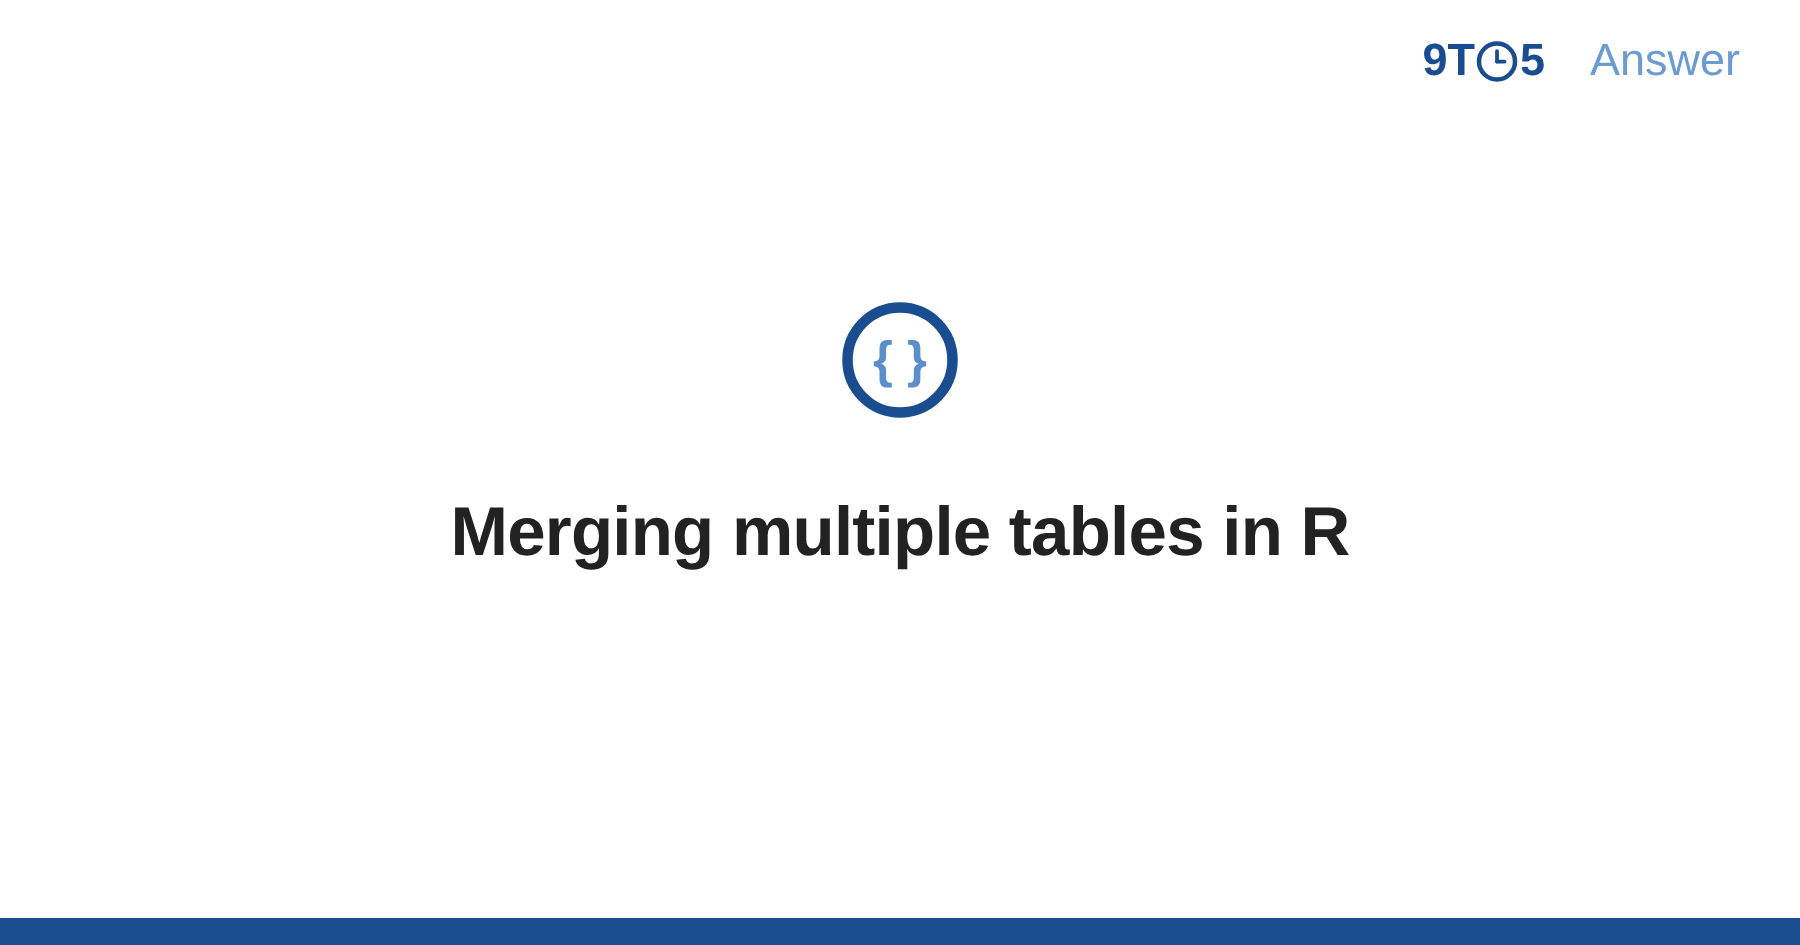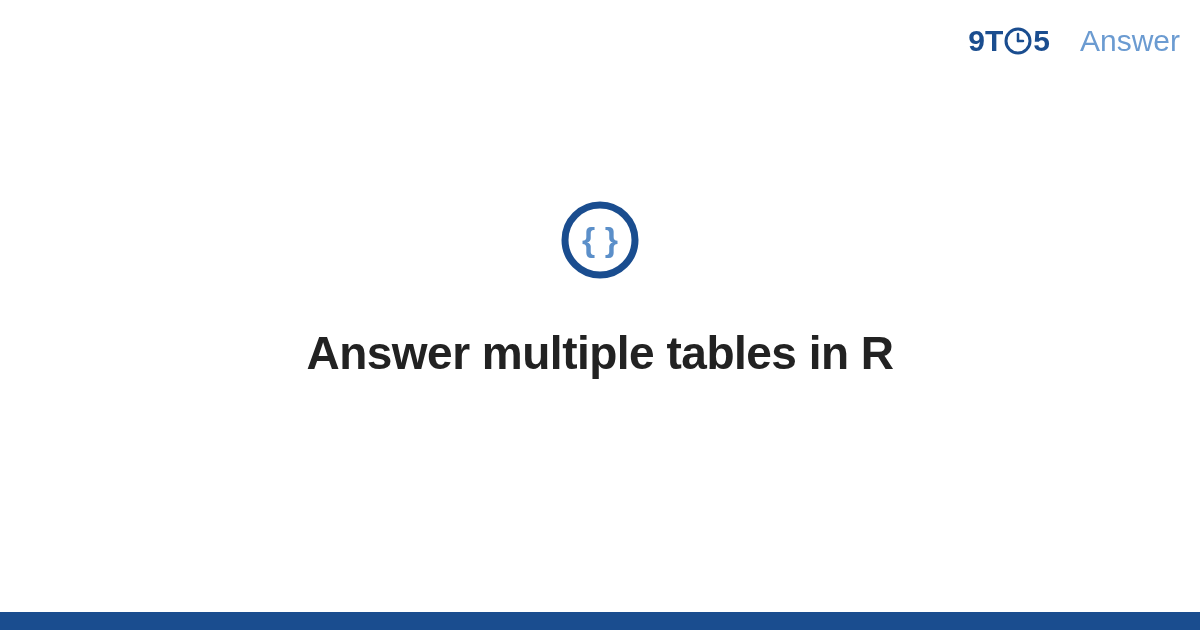--- a/index.html
+++ b/index.html
@@ -11,21 +11,21 @@
       width: 1200px;
       height: 630px;
       background: #ffffff;
       font-family: Arial, Helvetica, sans-serif;
       position: relative;
       overflow: hidden;
     }
     .header-logo {
       position: absolute;
       top: 24px;
-      right: 20px;
+      right: 40px;
       display: flex;
       align-items: center;
       font-size: 30px;
       font-weight: 600;
       text-align: center;
     }
     .logo-pre {
       color: #1a4d8f;
     }
     .logo-icon-wrap {
@@ -90,16 +90,16 @@
   <span class="logo-answer">Answer</span>
 </div>
 
 <div class="content">
   <div class="main-icon">
     <svg width="80" height="80" viewBox="0 0 80 80">
       <circle cx="40" cy="40" r="35" fill="none" stroke="#1a4d8f" stroke-width="7"></circle>
       <text x="40" y="51" font-size="34" font-weight="700" fill="#5b8fc9" text-anchor="middle" font-family="Arial">{ }</text>
     </svg>
   </div>
-  <h1 class="title">Answer multiple tables in R</h1>
+  <h1 class="title">Merging multiple tables in R</h1>
 </div>
 
 <div class="footer-bar"></div>
 
 </body></html>

